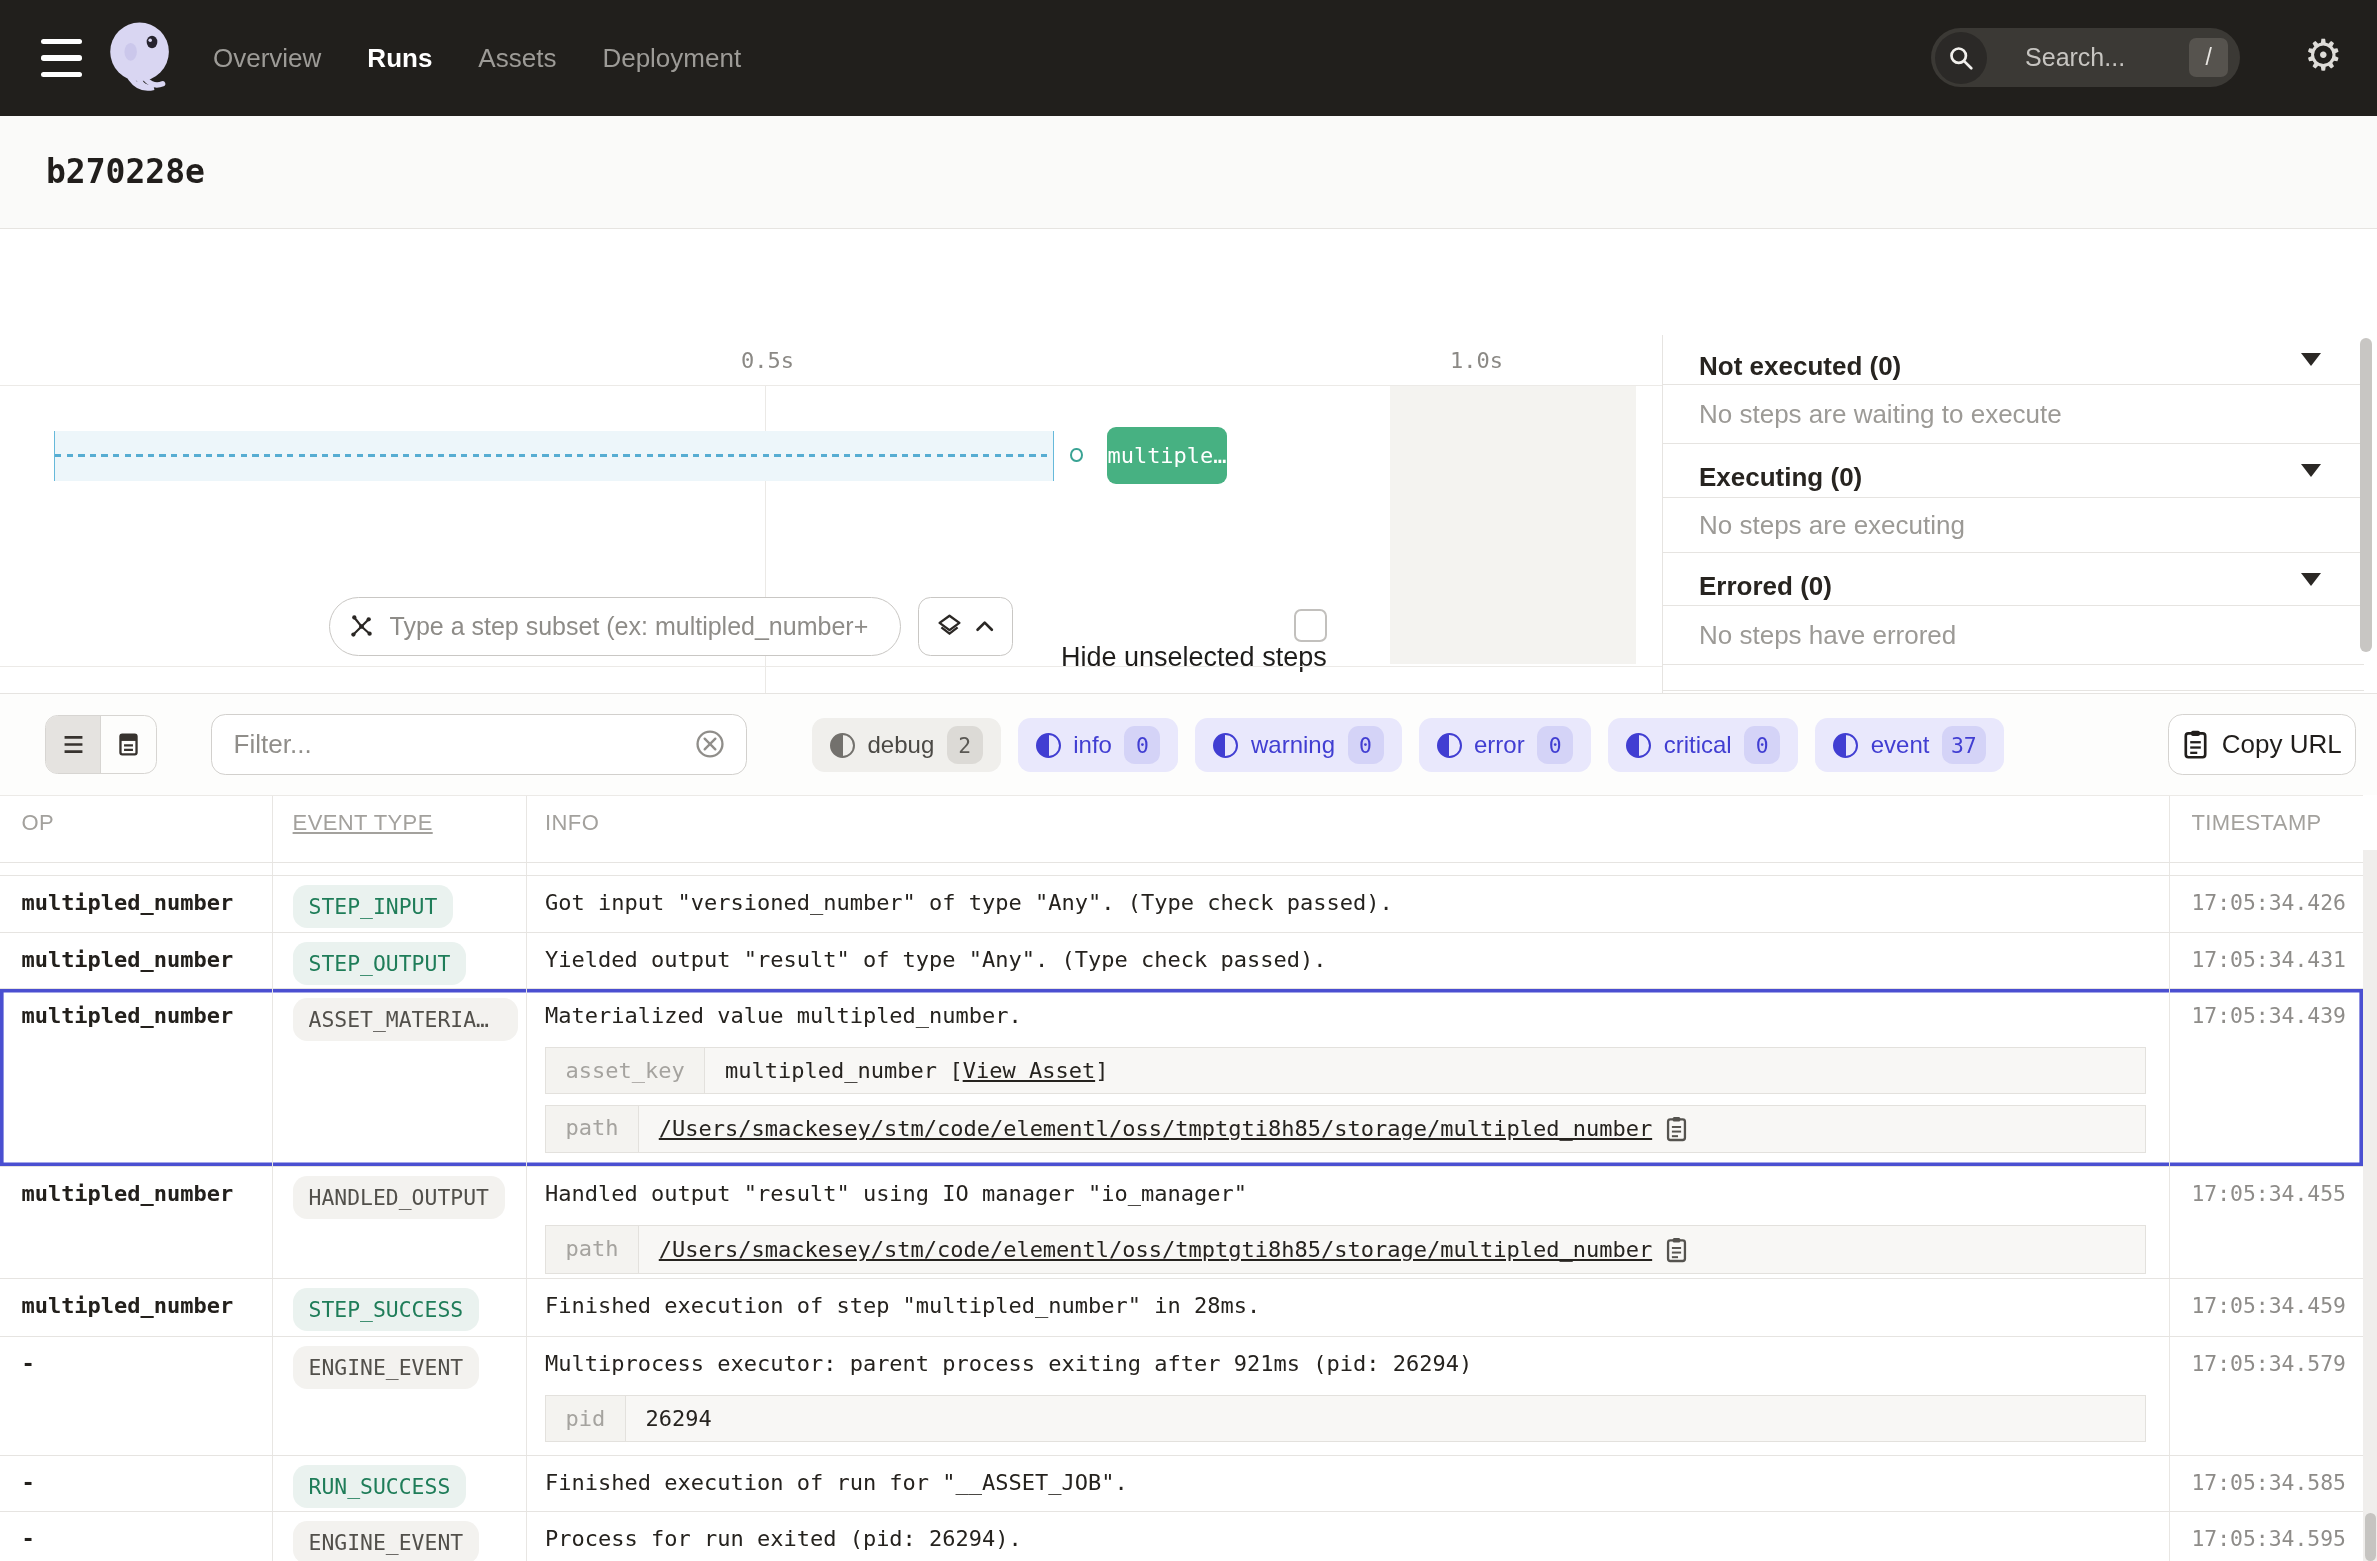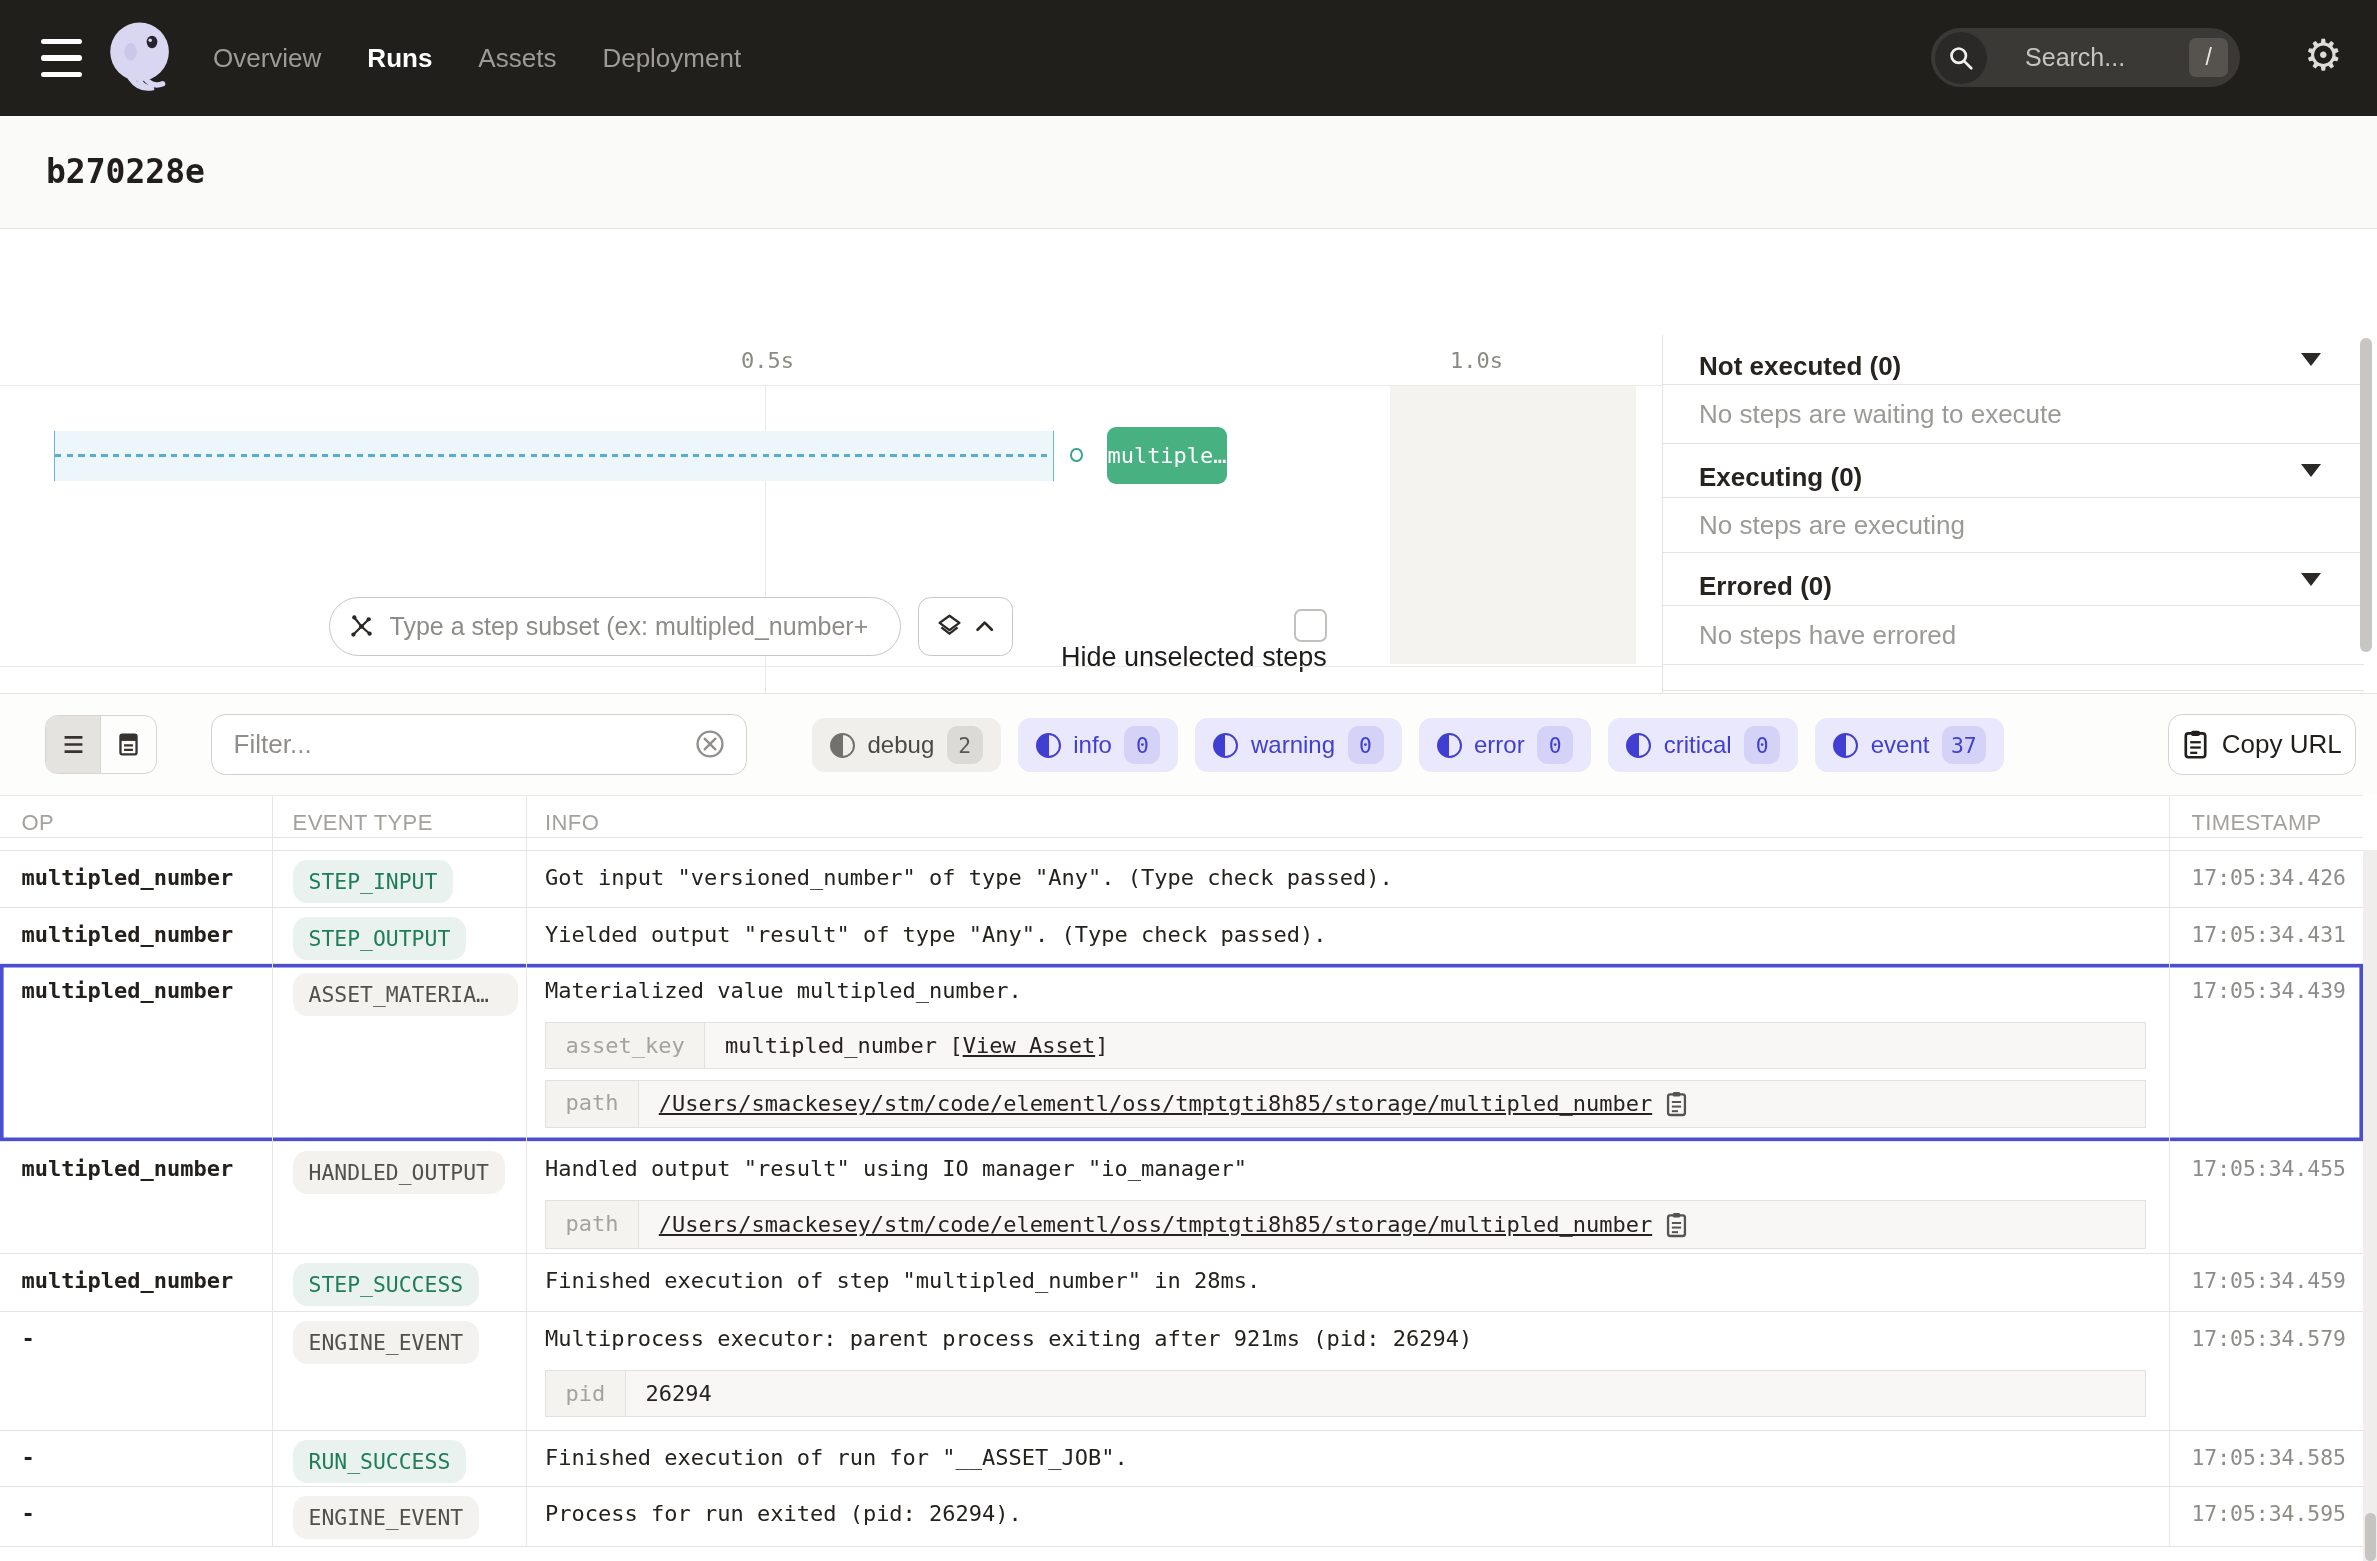--- a/index.html
+++ b/index.html
@@ -92,24 +92,24 @@
   .count { min-width:36px; height:38px; border-radius:10.7px; display:flex; align-items:center; justify-content:center; font-family:"DejaVu Sans Mono",monospace; font-size:21.4px; padding:0 9px; }
   .chip.gray .count { background:#dcdad6; color:#5a5854; }
   .chip.blue .count { background:#d4d3f7; color:#413ed2; }
   .copyurl { left:2168px; top:19.6px; height:61px; width:188px; border:1.8px solid #d5d3d0; border-radius:14.3px; background:#ffffff; display:flex; align-items:center; justify-content:center; gap:12.5px; font-size:26px; color:#211e1c; cursor:pointer; }
 
   
   .table { left:0; top:795px; width:2363px; }
   .trow { display:flex; border-bottom:0.9px solid #e6e4e1; background:#ffffff; position:relative; }
   .c { border-right:0.9px solid #e8e6e3; }
   .c-op { width:273px; padding:14.3px 0 0 21.4px; }
-  .c-ev { width:254px; padding:9.8px 0 0 19.6px; }
+  .c-ev { width:254px; padding:9.8px 0 0 19.6px;text-decoration:underline; }
   .c-info { width:1643px; padding:14.3px 0 0 18px; }
   .c-ts { width:193px; padding:14.3px 0 0 21.4px; border-right:none; }
-  .thead { height:43px; border-top:0.9px solid #eceae7; }
+  .thead { height:68px; border-top:0.9px solid #eceae7; }
   .thead .c { padding-top:14.3px; font-size:22px; color:#a3a19d; letter-spacing:0.4px; }
   .op-txt { font-family:"DejaVu Sans Mono",monospace; font-weight:bold; font-size:22px; color:#23201c; }
   .tag { display:inline-block; font-family:"DejaVu Sans Mono",monospace; font-size:21.4px; padding:9px 16px; border-radius:14.3px; max-width:225px; overflow:hidden; text-overflow:ellipsis; white-space:nowrap; }
   .tag.green { background:#eaf2ef; color:#1f7d59; }
   .tag.gray  { background:#f3f2ef; color:#52504b; }
   .info-txt { font-family:"DejaVu Sans Mono",monospace; font-size:22px; color:#25221e; }
   .ts-txt { font-family:"DejaVu Sans Mono",monospace; font-size:21.4px; color:#8e8c89; }
   .meta { margin-top:19.6px; margin-right:23px; }
   .meta-row { display:flex; border:0.9px solid #e3e1dd; margin-bottom:10.7px; }
   .meta-key { background:#f4f3f0; color:#a5a39f; font-family:"DejaVu Sans Mono",monospace; font-size:22px; padding:9.8px 19.6px; border-right:0.9px solid #e3e1dd; flex:none; }

